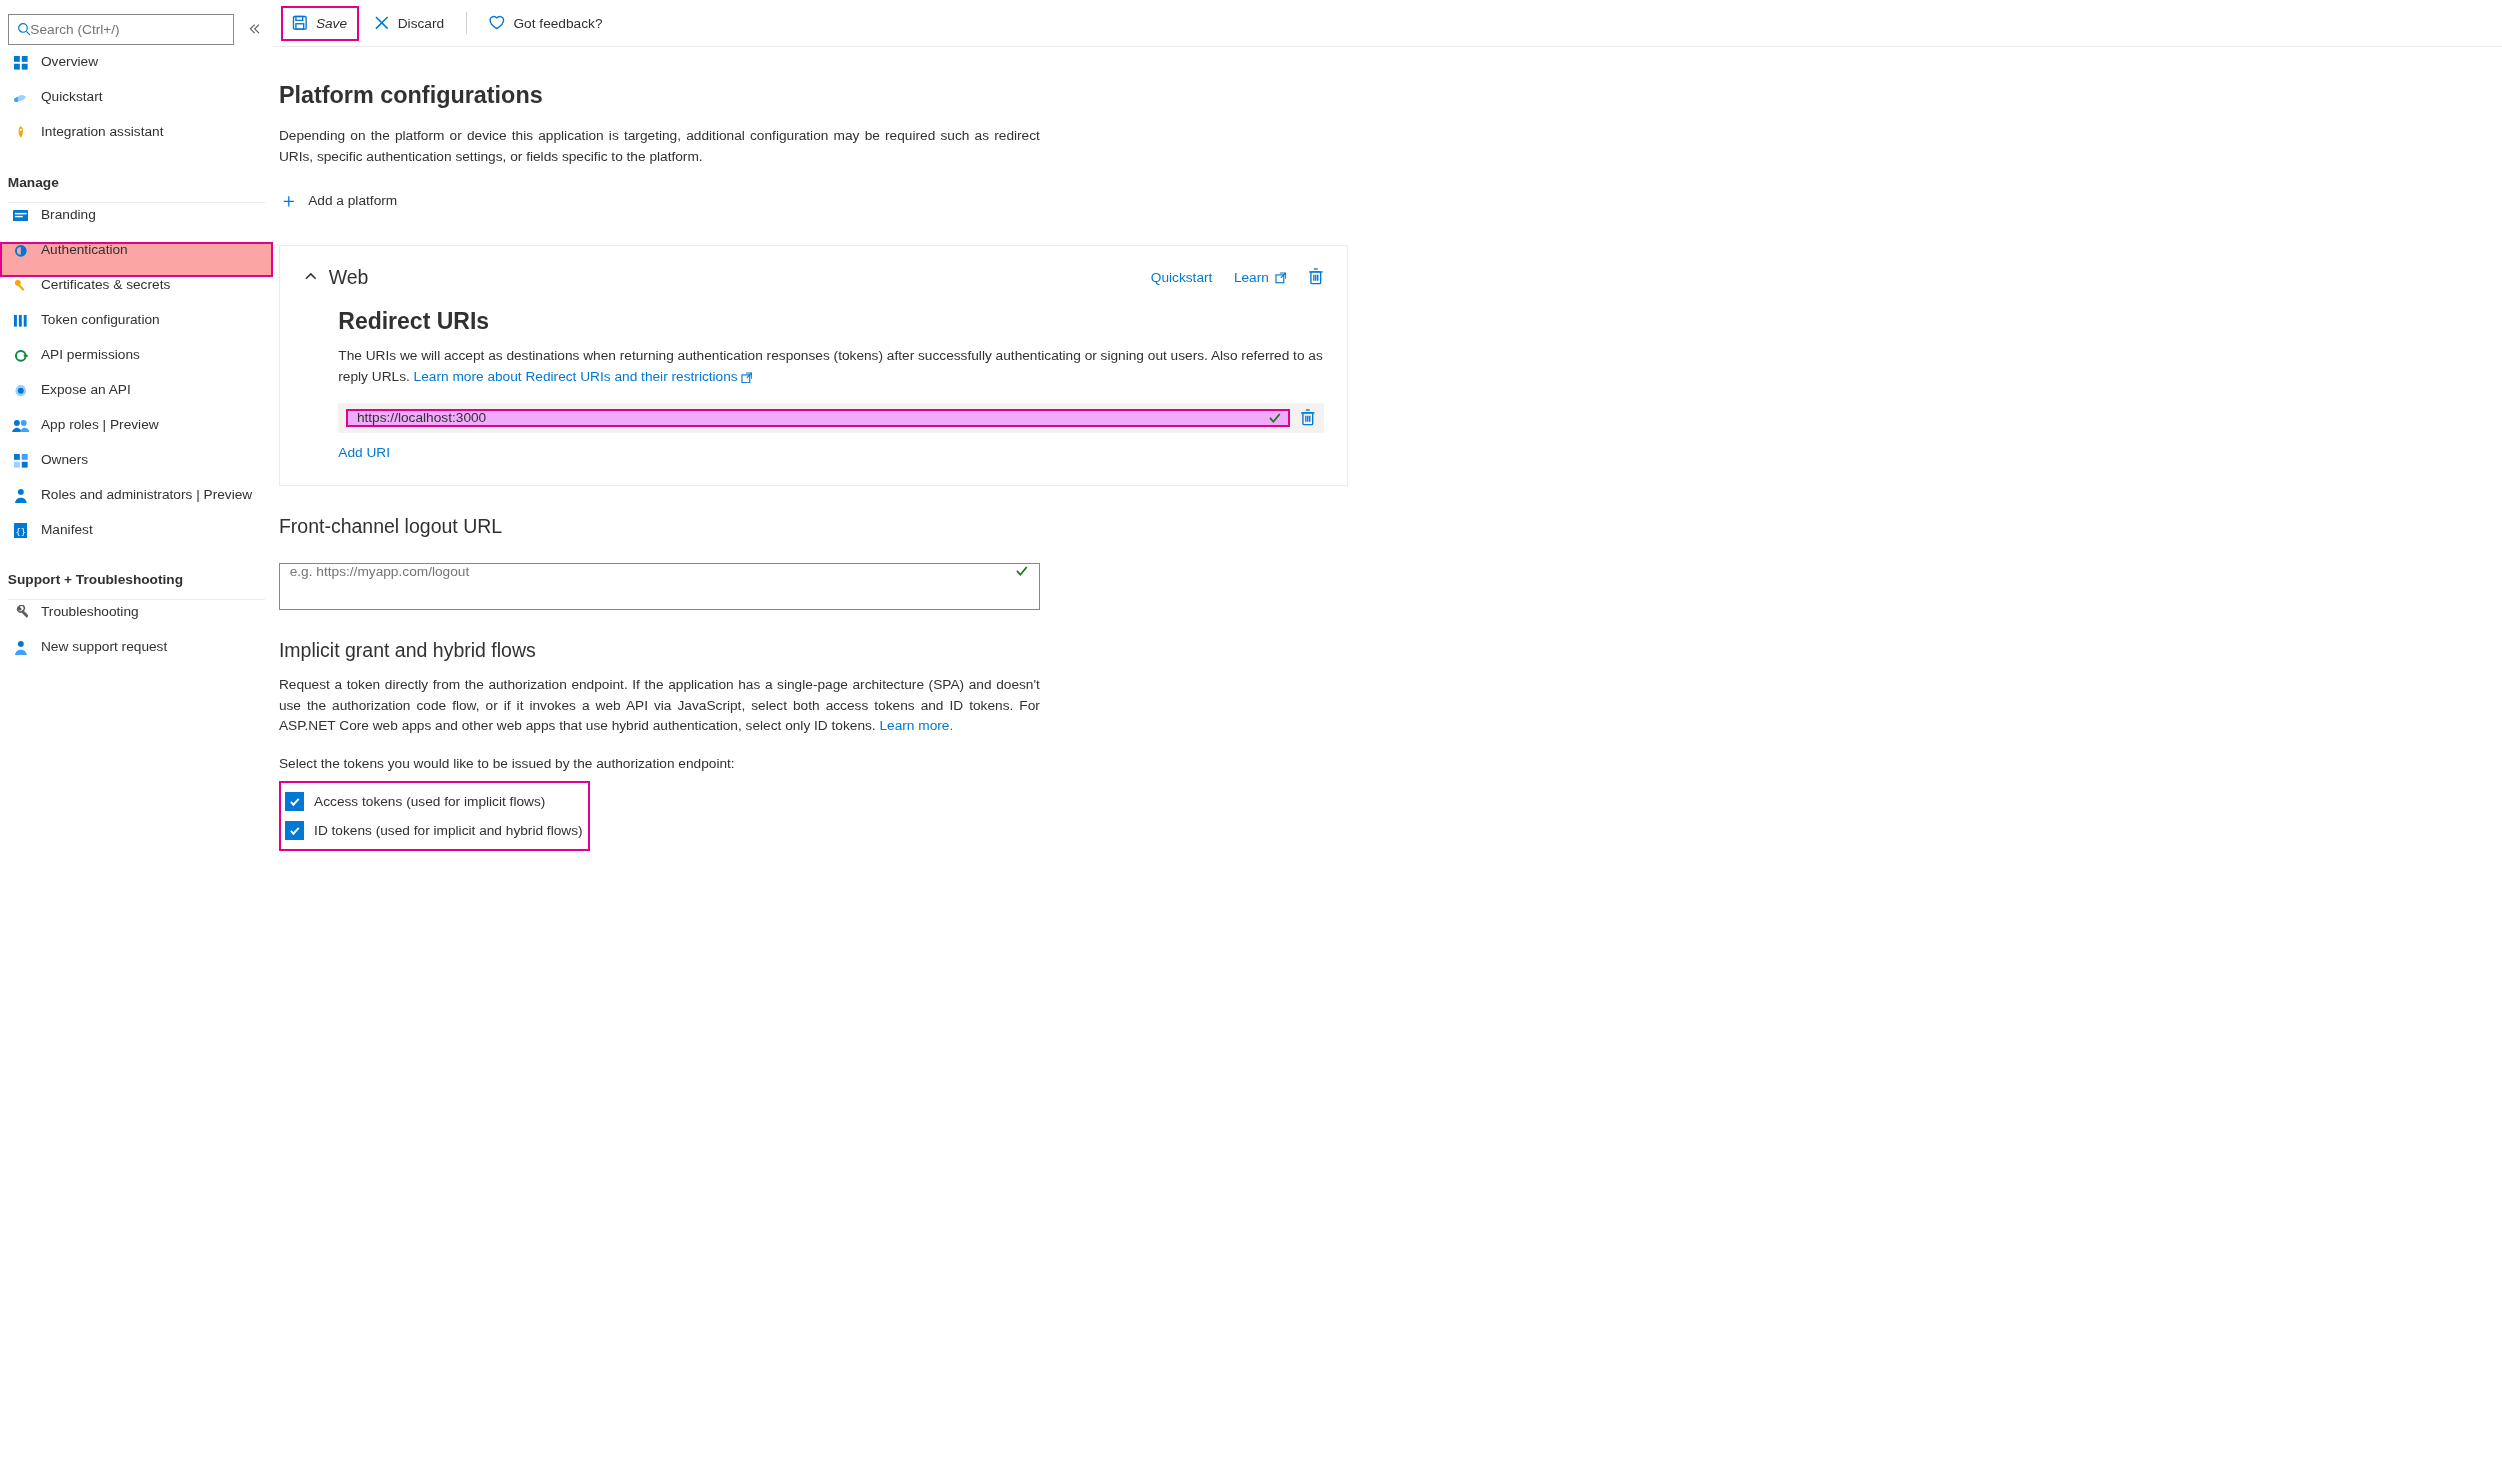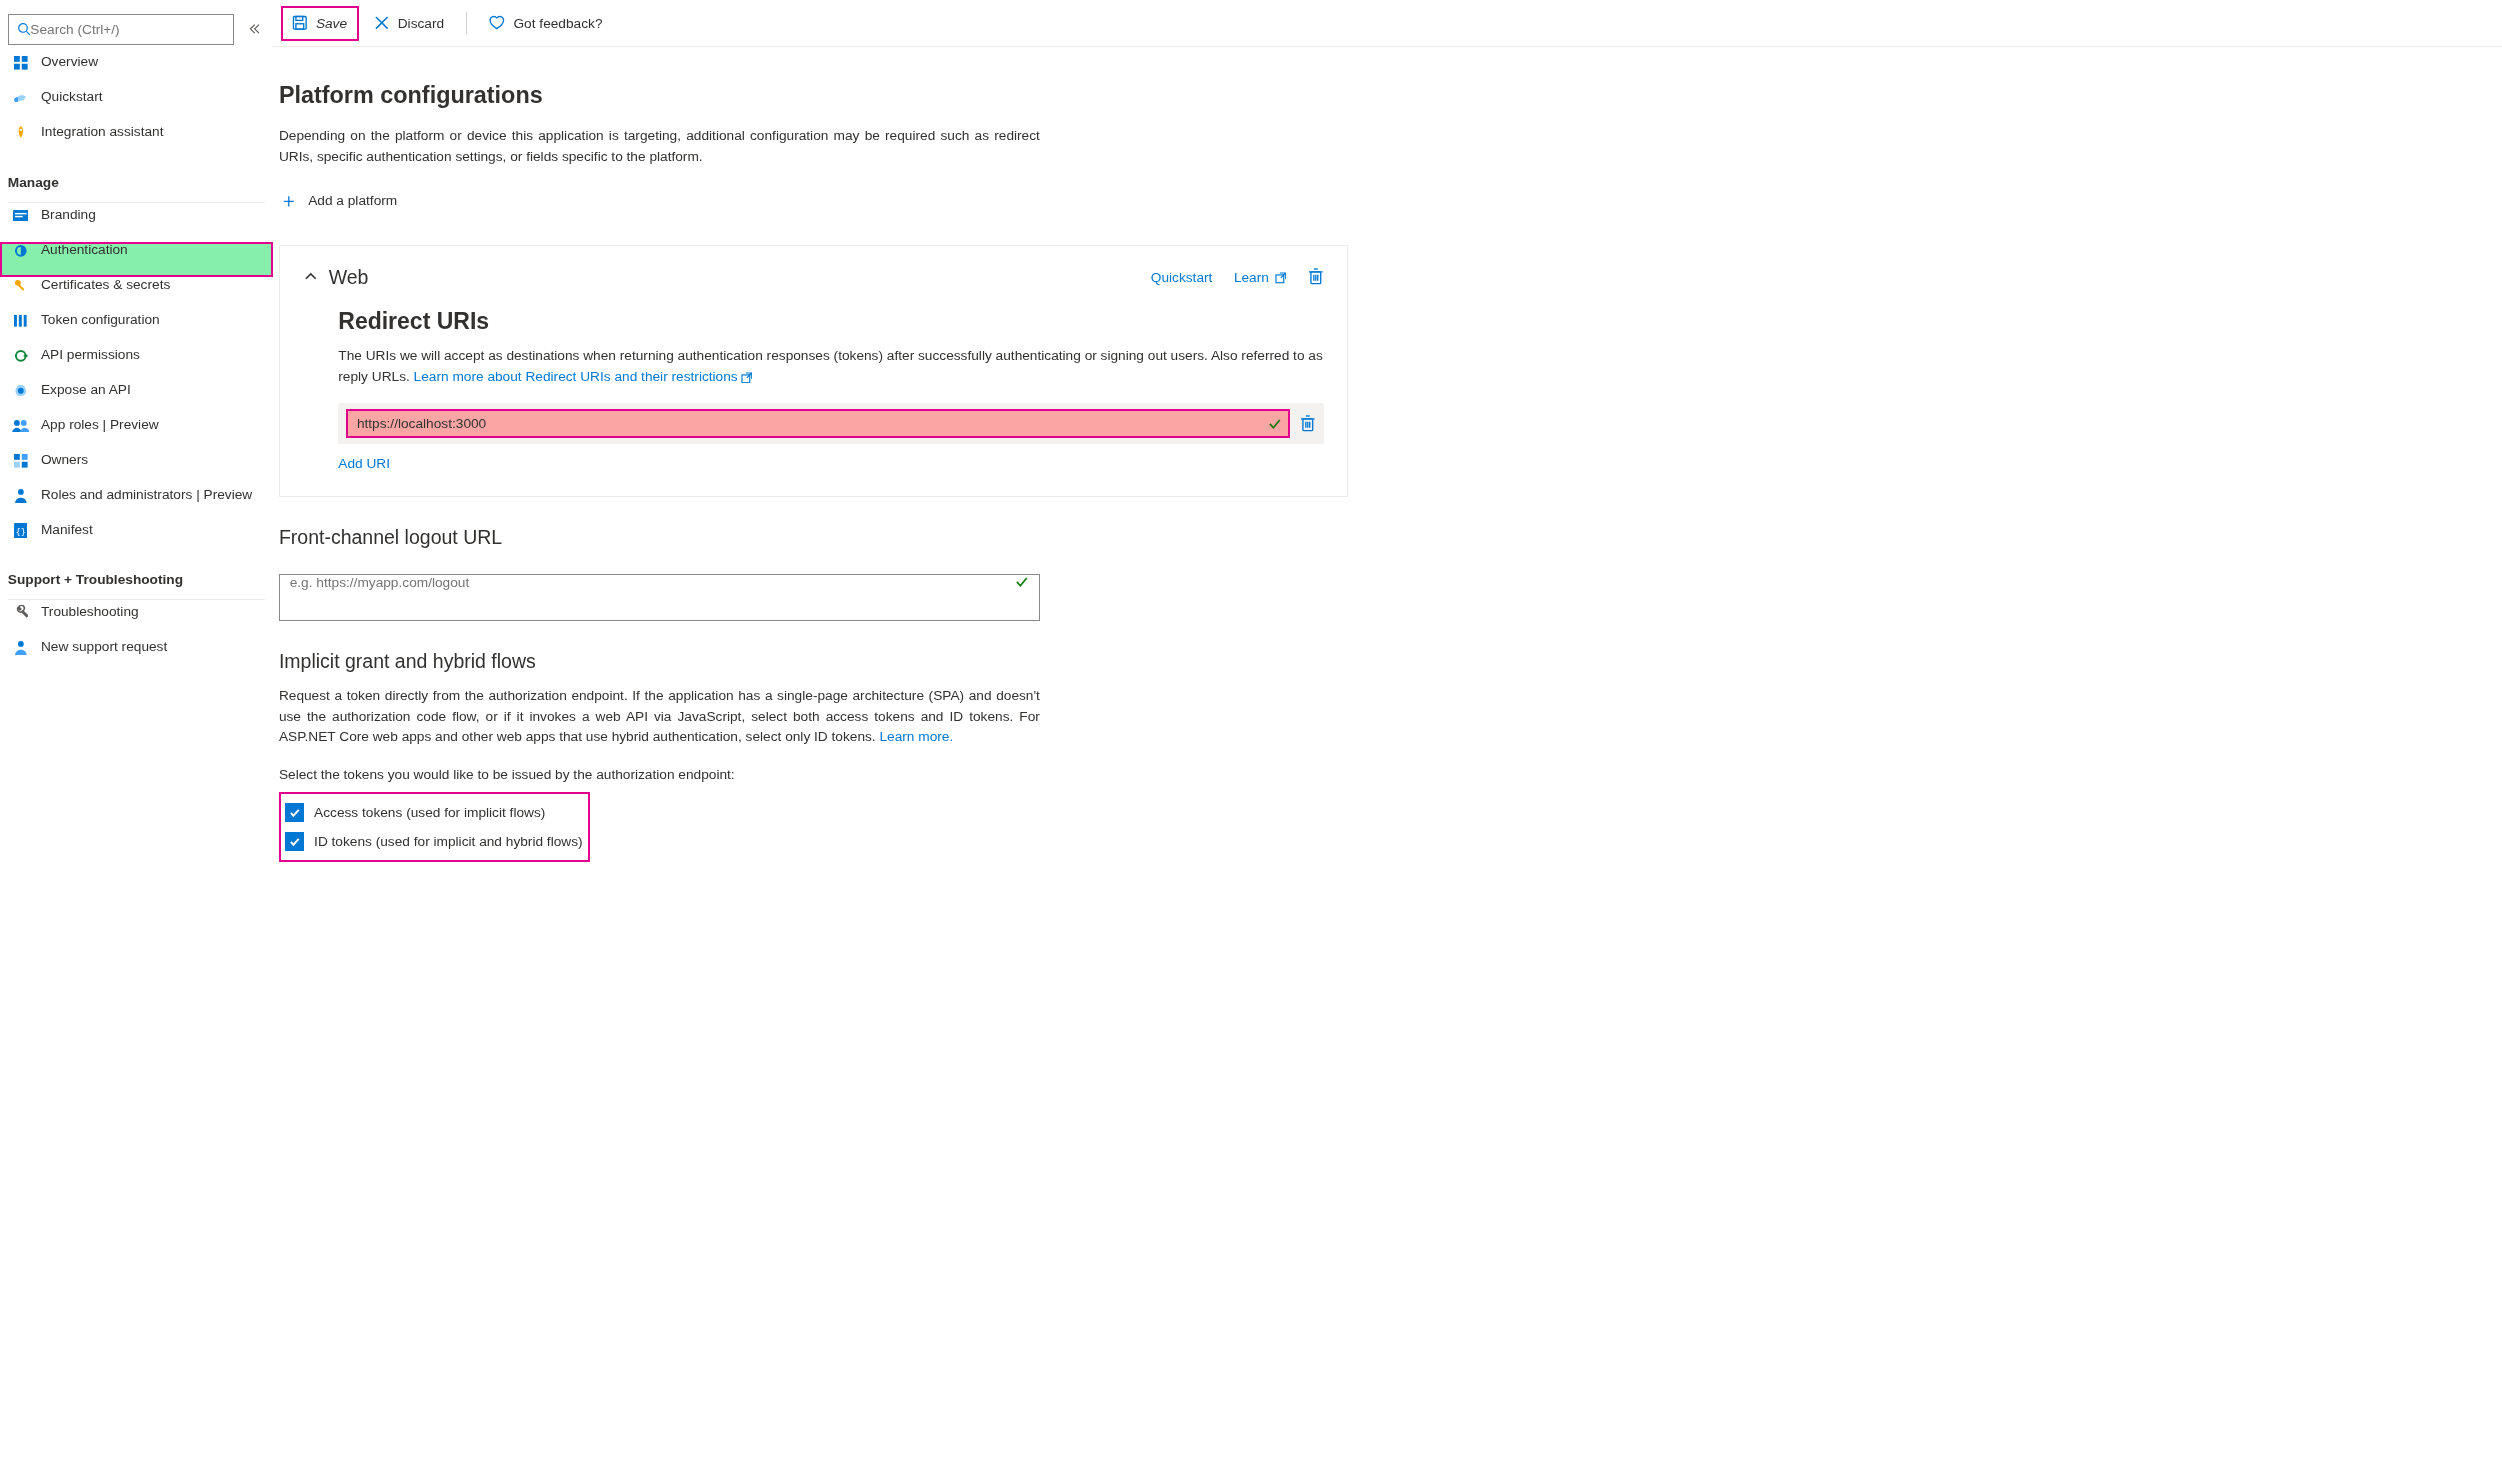--- a/index.html
+++ b/index.html
@@ -48,21 +48,21 @@
   }
   .nav-item{
     display:flex;
     gap:11.7px;
     padding:0 7.8px 0 11.7px;
     height:35px;
     cursor:pointer;
     color:#323130;
   }
   .nav-item.active{
-    background:#86efac;
+    background:#fca5a5;
     outline:2px solid #e3008c;
     outline-offset:-2px;
   }
   .nav-item .icon{
     width:17.6px;height:17.6px;
     display:flex;align-items:center;justify-content:center;
     flex-shrink:0;
   }
   .nav-section-title{
     font-weight:600;
@@ -124,21 +124,21 @@
   .sub-p{margin-left:35px;line-height:1.55;max-width:1005px;}
   .uri-row{
     display:flex;align-items:center;gap:9.8px;margin:15.6px 0 0 35px;
     background:#f3f2f1;padding:5.9px 7.8px 5.9px 7.8px;border-radius:2px;
     max-width:1034px;
   }
   .uri-input-wrap{
     flex:1;position:relative;
     outline:2px solid #e3008c;outline-offset:-2px;
     display:flex;align-items:center;
-    background:#fca5a5;border:1px solid #8a8886;height:29px;padding:0 29px 0 9.8px;
+    background:#f0abfc;border:1px solid #8a8886;height:18px;padding:0 29px 0 9.8px;
   }
   .uri-input-wrap span.val{flex:1;}
   .check{color:#107c10;}
   .add-uri{margin:11.7px 0 0 35px;}
   
   .logout-input{
     display:flex;align-items:flex-start;
     border:1px solid #8a8886;height:47px;
     padding:0 9.8px;max-width:761px;margin-top:25px;
   }

